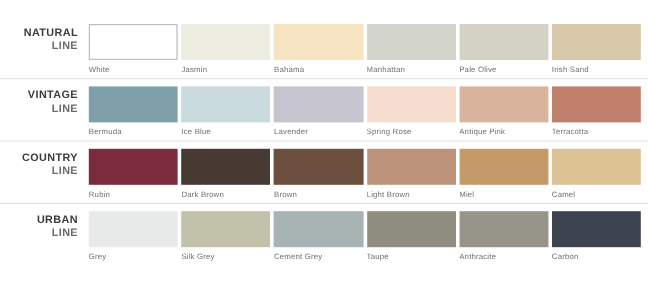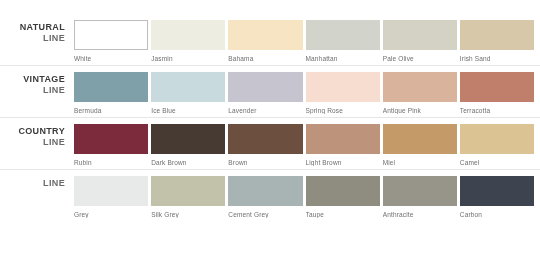--- a/index.html
+++ b/index.html
@@ -185,20 +185,21 @@
           <span class="swatch-label">Miel</span>
         </div>
         <div class="swatch-cell">
           <div class="swatch-chip" style="background: rgb(220, 195, 148);"></div>
           <span class="swatch-label">Camel</span>
         </div>
       </div>
     </div>
     <div class="palette-row last-row">
       <div class="row-title">
+        <span class="row-title-main">URBAN</span>
         <span class="row-title-sub">LINE</span>
       </div>
       <div class="swatch-strip">
         <div class="swatch-cell">
           <div class="swatch-chip" style="background: rgb(232, 234, 233);"></div>
           <span class="swatch-label">Grey</span>
         </div>
         <div class="swatch-cell">
           <div class="swatch-chip" style="background: rgb(194, 194, 171);"></div>
           <span class="swatch-label">Silk Grey</span>

